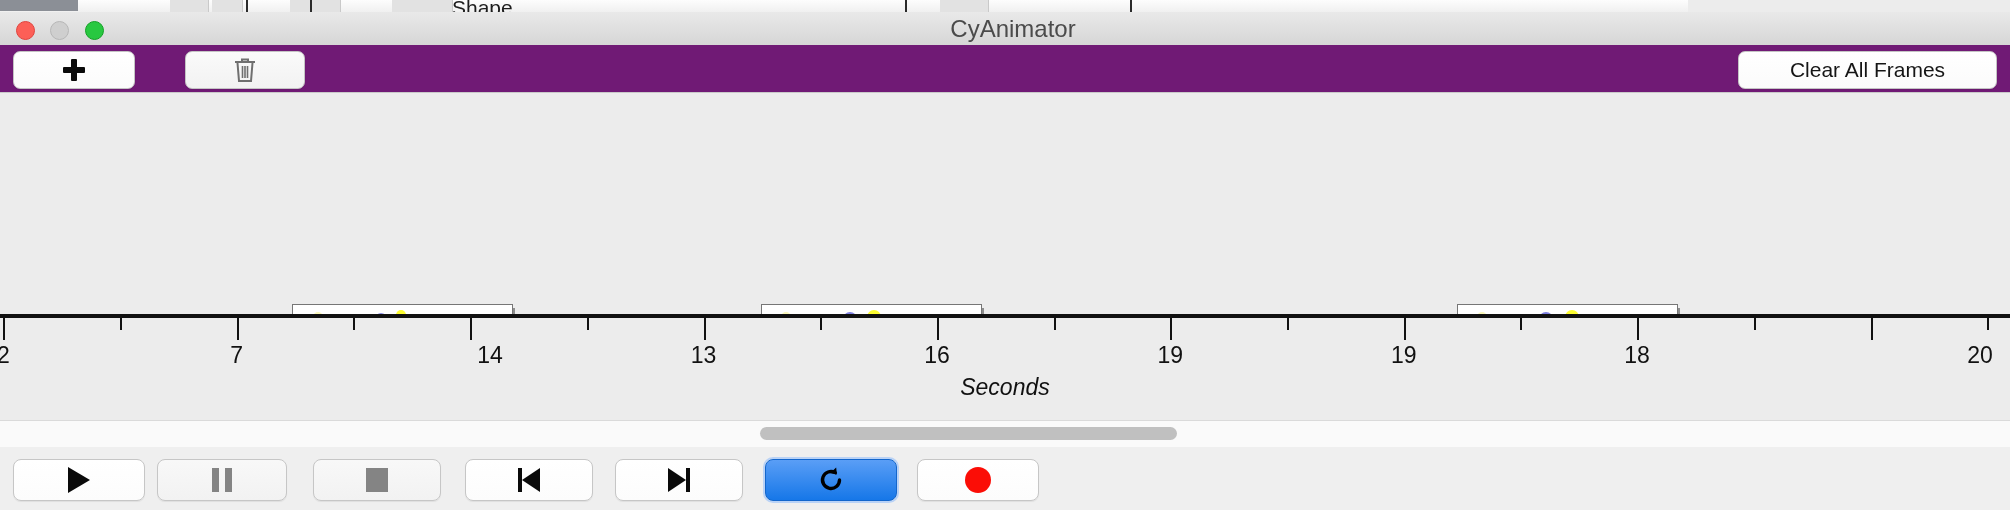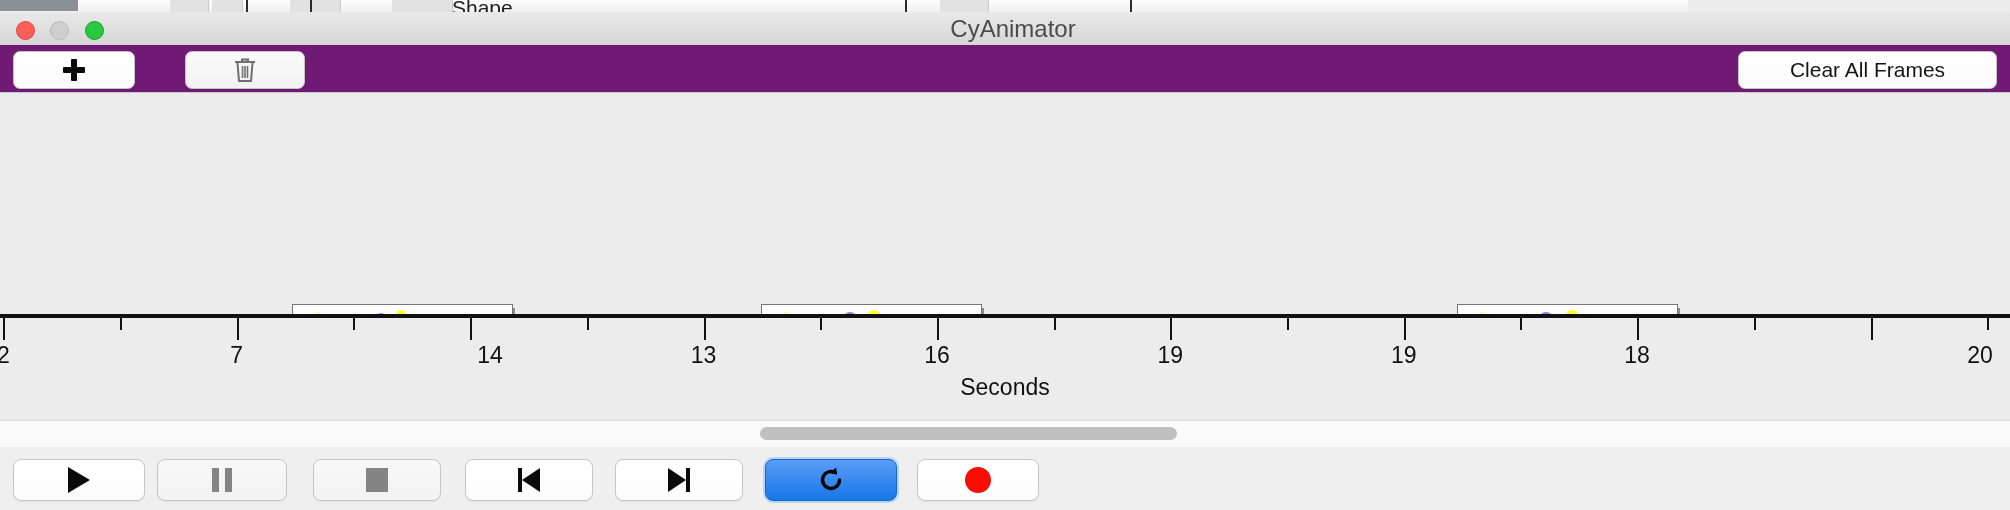--- a/index.html
+++ b/index.html
@@ -87,21 +87,21 @@
   .axis-line{position:absolute;left:0;top:0;width:2010px;height:4px;background:#111;}
   .tick{position:absolute;top:4px;width:2px;background:#111;}
   .tick.major{height:22px;}
   .tick.minor{height:12px;}
   .tick-label{
     position:absolute;top:28px;font-size:23px;color:#111;
     transform:translateX(-50%);white-space:nowrap;
   }
   .axis-title{
     position:absolute;left:0;top:60px;width:2010px;text-align:center;
-    font-size:23px;color:#111;
+    font-size:23px;color:#111;font-style:italic;
   }
 
   
   .hscroll{
     position:absolute;left:0;top:420px;width:2010px;height:27px;
     background:#fafafa;border-top:1px solid #dadada;border-bottom:1px solid #cfcfcf;
   }
   .hscroll-thumb{
     position:absolute;left:760px;top:6px;width:417px;height:13px;
     background:#c0c0c0;border-radius:7px;cursor:default;

